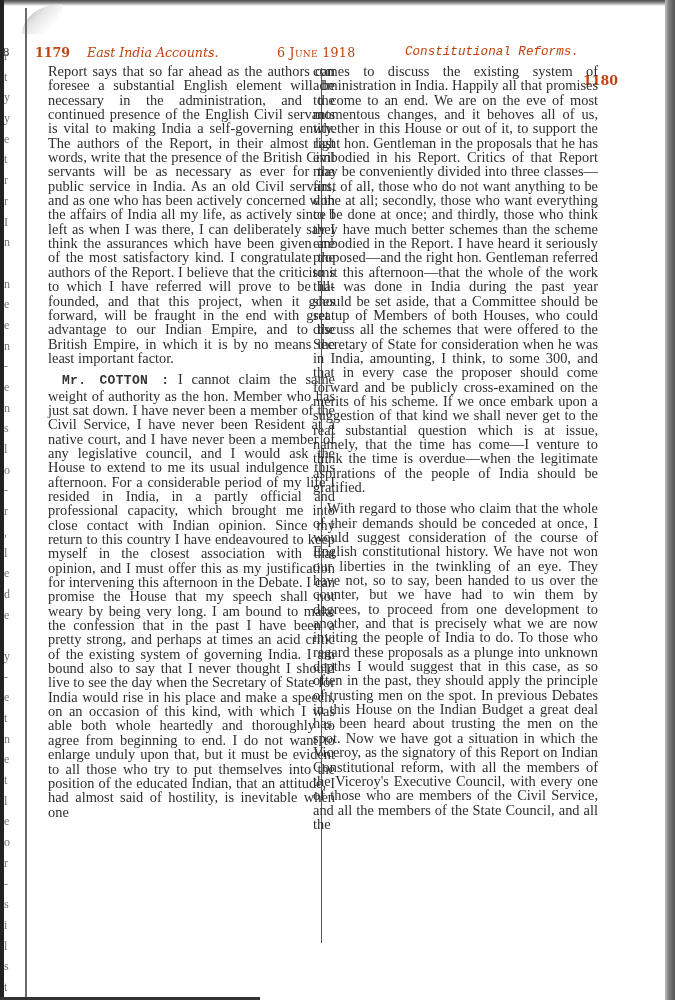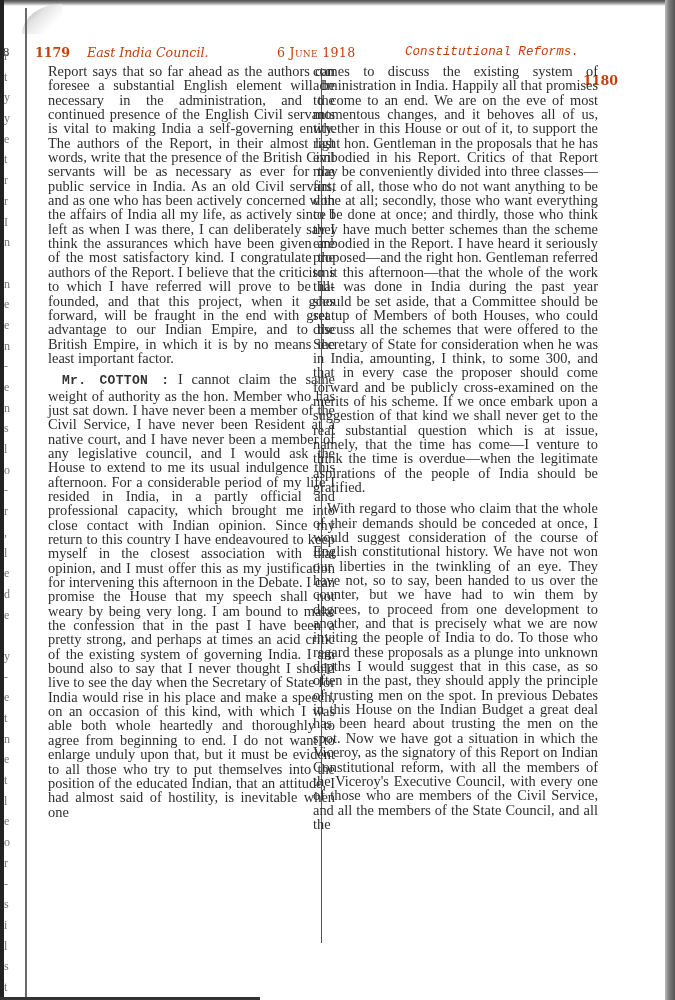--- a/index.html
+++ b/index.html
@@ -127,21 +127,21 @@
     <span>s</span>
     <span>i</span>
     <span>l</span>
     <span>s</span>
     <span>t</span>
     <span>l</span>
   </div>
 
 <div class="header">
   <span class="num-left">1179</span>
-  <span class="title-left">East India Council.</span>
+  <span class="title-left">East India Accounts.</span>
   <span class="date">6 June 1918</span>
   <span class="title-right">Constitutional Reforms.</span>
   <span class="num-right">1180</span>
 </div>
 
 <div class="col left">
   <p>Report says that so far ahead as the authors can foresee a substantial English element will be necessary in the administration, and the continued presence of the English Civil servants is vital to making India a self-governing entity. The authors of the Report, in their almost last words, write that the presence of the British Civil servants will be as necessary as ever for the public service in India. As an old Civil servant, and as one who has been actively concerned with the affairs of India all my life, as actively since I left as when I was there, I can deliberately say I think the assurances which have been given are of the most satisfactory kind. I congratulate the authors of the Report. I believe that the criticisms to which I have referred will prove to be ill-founded, and that this project, when it goes forward, will be fraught in the end with great advantage to our Indian Empire, and to the British Empire, in which it is by no means the least important factor.</p>
   <p class="para"><span class="speaker">Mr. COTTON :</span> <span>I cannot claim the same weight of authority as the hon. Member who has just sat down. I have never been a member of the Civil Service, I have never been Resident at a native court, and I have never been a member of any legislative council, and I would ask the House to extend to me its usual indulgence this afternoon. For a considerable period of my life I resided in India, in a partly official and professional capacity, which brought me into close contact with Indian opinion. Since my return to this country I have endeavoured to keep myself in the closest association with that opinion, and I must offer this as my justification for intervening this afternoon in the Debate. I can promise the House that my speech shall not weary by being very long. I am bound to make the confession that in the past I have been a pretty strong, and perhaps at times an acid critic of the existing system of governing India. I am bound also to say that I never thought I should live to see the day when the Secretary of State for India would rise in his place and make a speech, on an occasion of this kind, with which I was able both whole heartedly and thoroughly to agree from beginning to end. I do not want to enlarge unduly upon that, but it must be evident to all those who try to put themselves into the position of the educated Indian, that an attitude, I had almost said of hostility, is inevitable when one</span></p>
 </div>
 

